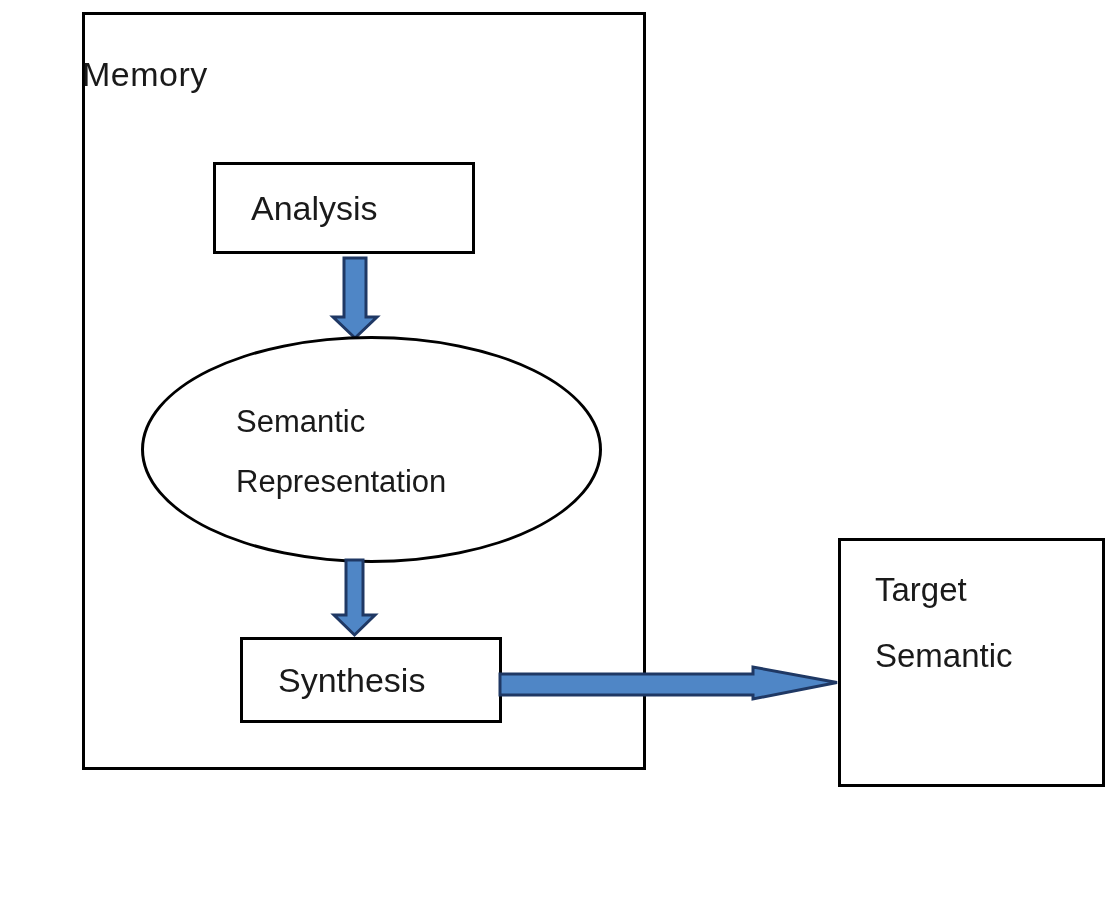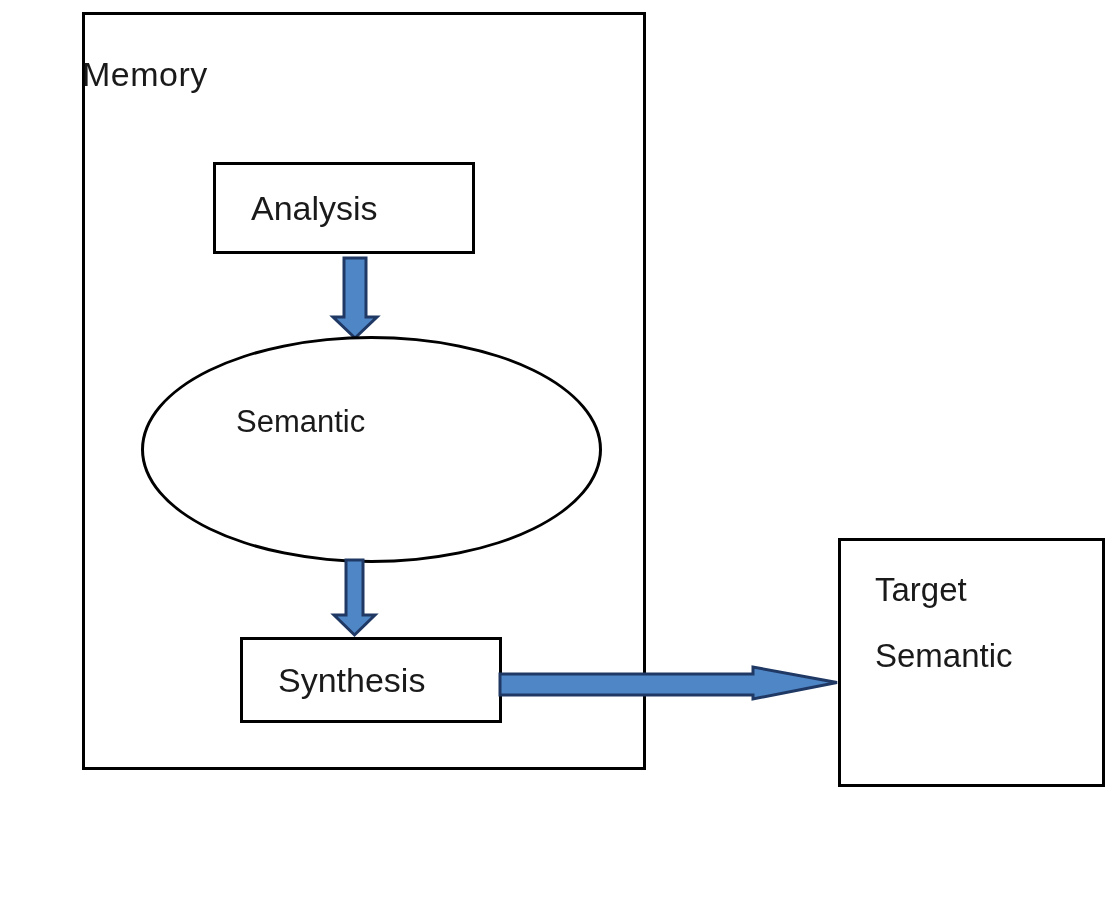--- a/index.html
+++ b/index.html
@@ -79,20 +79,21 @@
     <span>Analysis</span>
   </div>
 
   <svg class="abs arrow" style="left:330px;top:256px;" width="50" height="84" viewBox="0 0 50 84">
     <polygon class="arrow-shape" points="14,2 36,2 36,61 47,61 25,82 3,61 14,61"></polygon>
   </svg>
 
   <div class="abs ellipse"></div>
   <div class="abs ellipse-text">
     <div>Semantic</div>
+    <div>Representation</div>
   </div>
 
   <svg class="abs arrow" style="left:330px;top:558px;" width="50" height="79" viewBox="0 0 50 79">
     <polygon class="arrow-shape" points="16,2 33,2 33,57 45,57 24.5,77 4,57 16,57"></polygon>
   </svg>
 
   <div class="abs node-rect synthesis-box">
     <span>Synthesis</span>
   </div>
 

